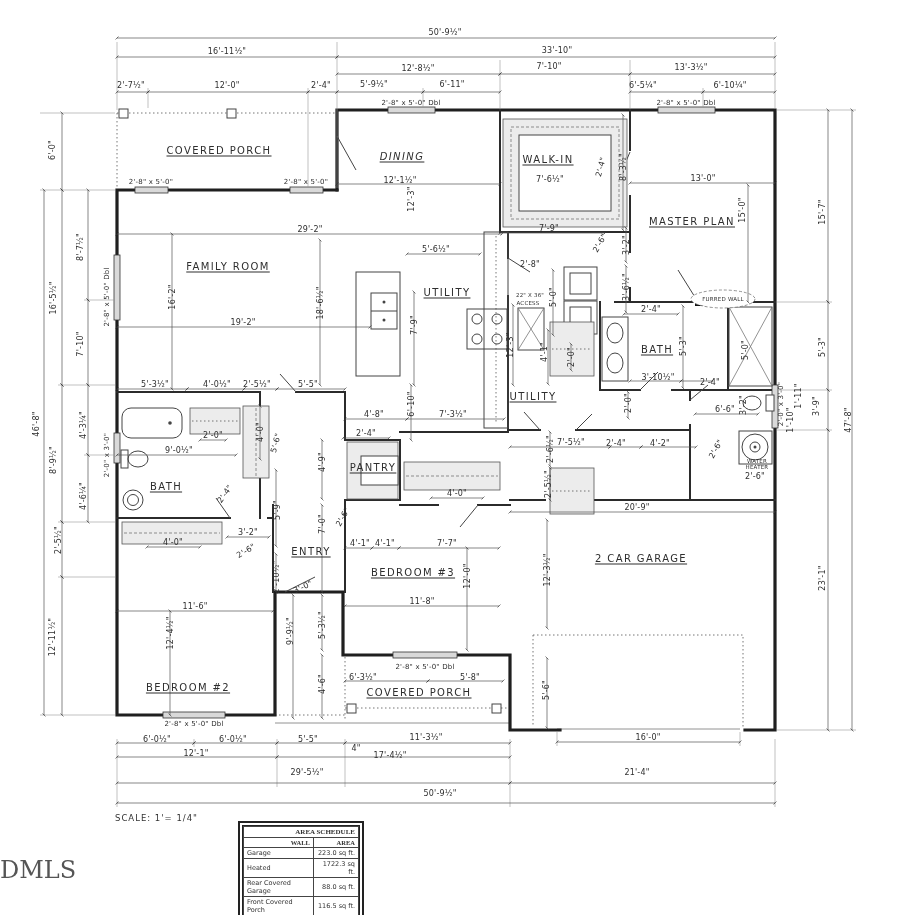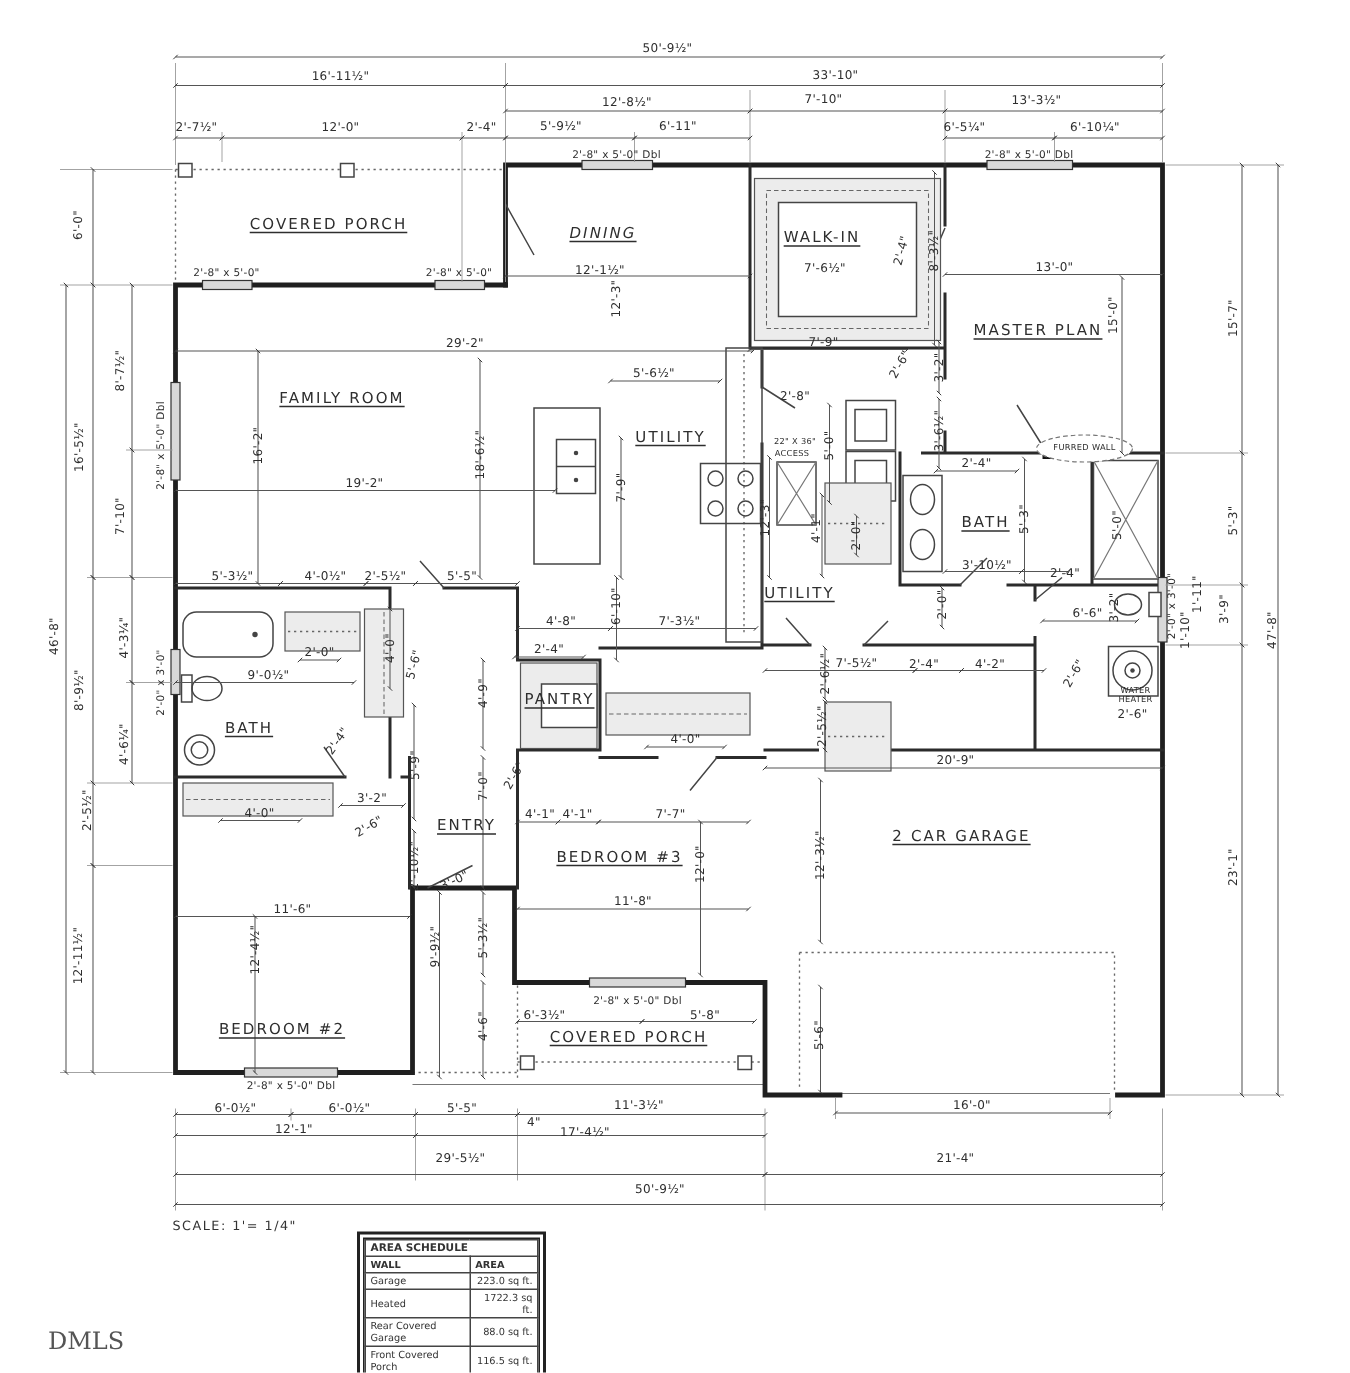--- a/index.html
+++ b/index.html
@@ -8,25 +8,25 @@
   #plan svg{position:absolute;left:0;top:0;}
   #labels{position:absolute;left:0;top:0;width:900px;height:915px;pointer-events:none;}
   .lb{position:absolute;transform:translate(-50%,-50%);white-space:nowrap;color:#2e2e2e;}
   .k-dim{font-size:8px;letter-spacing:.2px;}
   .k-room{font-size:10px;letter-spacing:1.4px;text-decoration:underline;text-underline-offset:2px;}
   .k-win{font-size:7px;letter-spacing:.2px;}
   .k-note{font-size:5.5px;letter-spacing:.2px;}
   #titleblock{position:absolute;left:115px;top:808px;}
   #page-title{font-size:17px;letter-spacing:2.5px;border-bottom:4px double #222;padding-bottom:2px;display:inline-block;}
   #scale-note{font-size:8.5px;letter-spacing:1px;margin-top:5px;}
-  #watermark{position:absolute;left:0px;top:884px;font-family:"DejaVu Serif",serif;font-size:16px;color:#555;margin-left:32px;}
+  #watermark{position:absolute;left:0px;top:856px;font-family:"DejaVu Serif",serif;font-size:24px;color:#555;}
   #schedule{position:absolute;left:242px;top:825px;width:116px;background:#fff;border:1px solid #222;outline:2px solid #222;outline-offset:2px;}
   #schedule table{border-collapse:collapse;width:100%;}
   #schedule th,#schedule td{border:1px solid #444;font-size:6.5px;padding:1px 3px;font-weight:normal;}
-  #schedule thead th{font-weight:bold;text-align:left;}
+  #schedule thead th{font-weight:bold;text-align:right;font-family:Liberation Serif, serif;}
   #schedule td.num{text-align:right;}
   #schedule .tt{font-size:7px;}
 </style>
 </head>
 <body>
 
 <div id="plan">
 <svg width="900" height="915" viewBox="0 0 900 915">
   <defs>
     <marker id="tk" viewBox="0 0 10 10" refX="5" refY="5" markerWidth="7" markerHeight="7" orient="auto">

